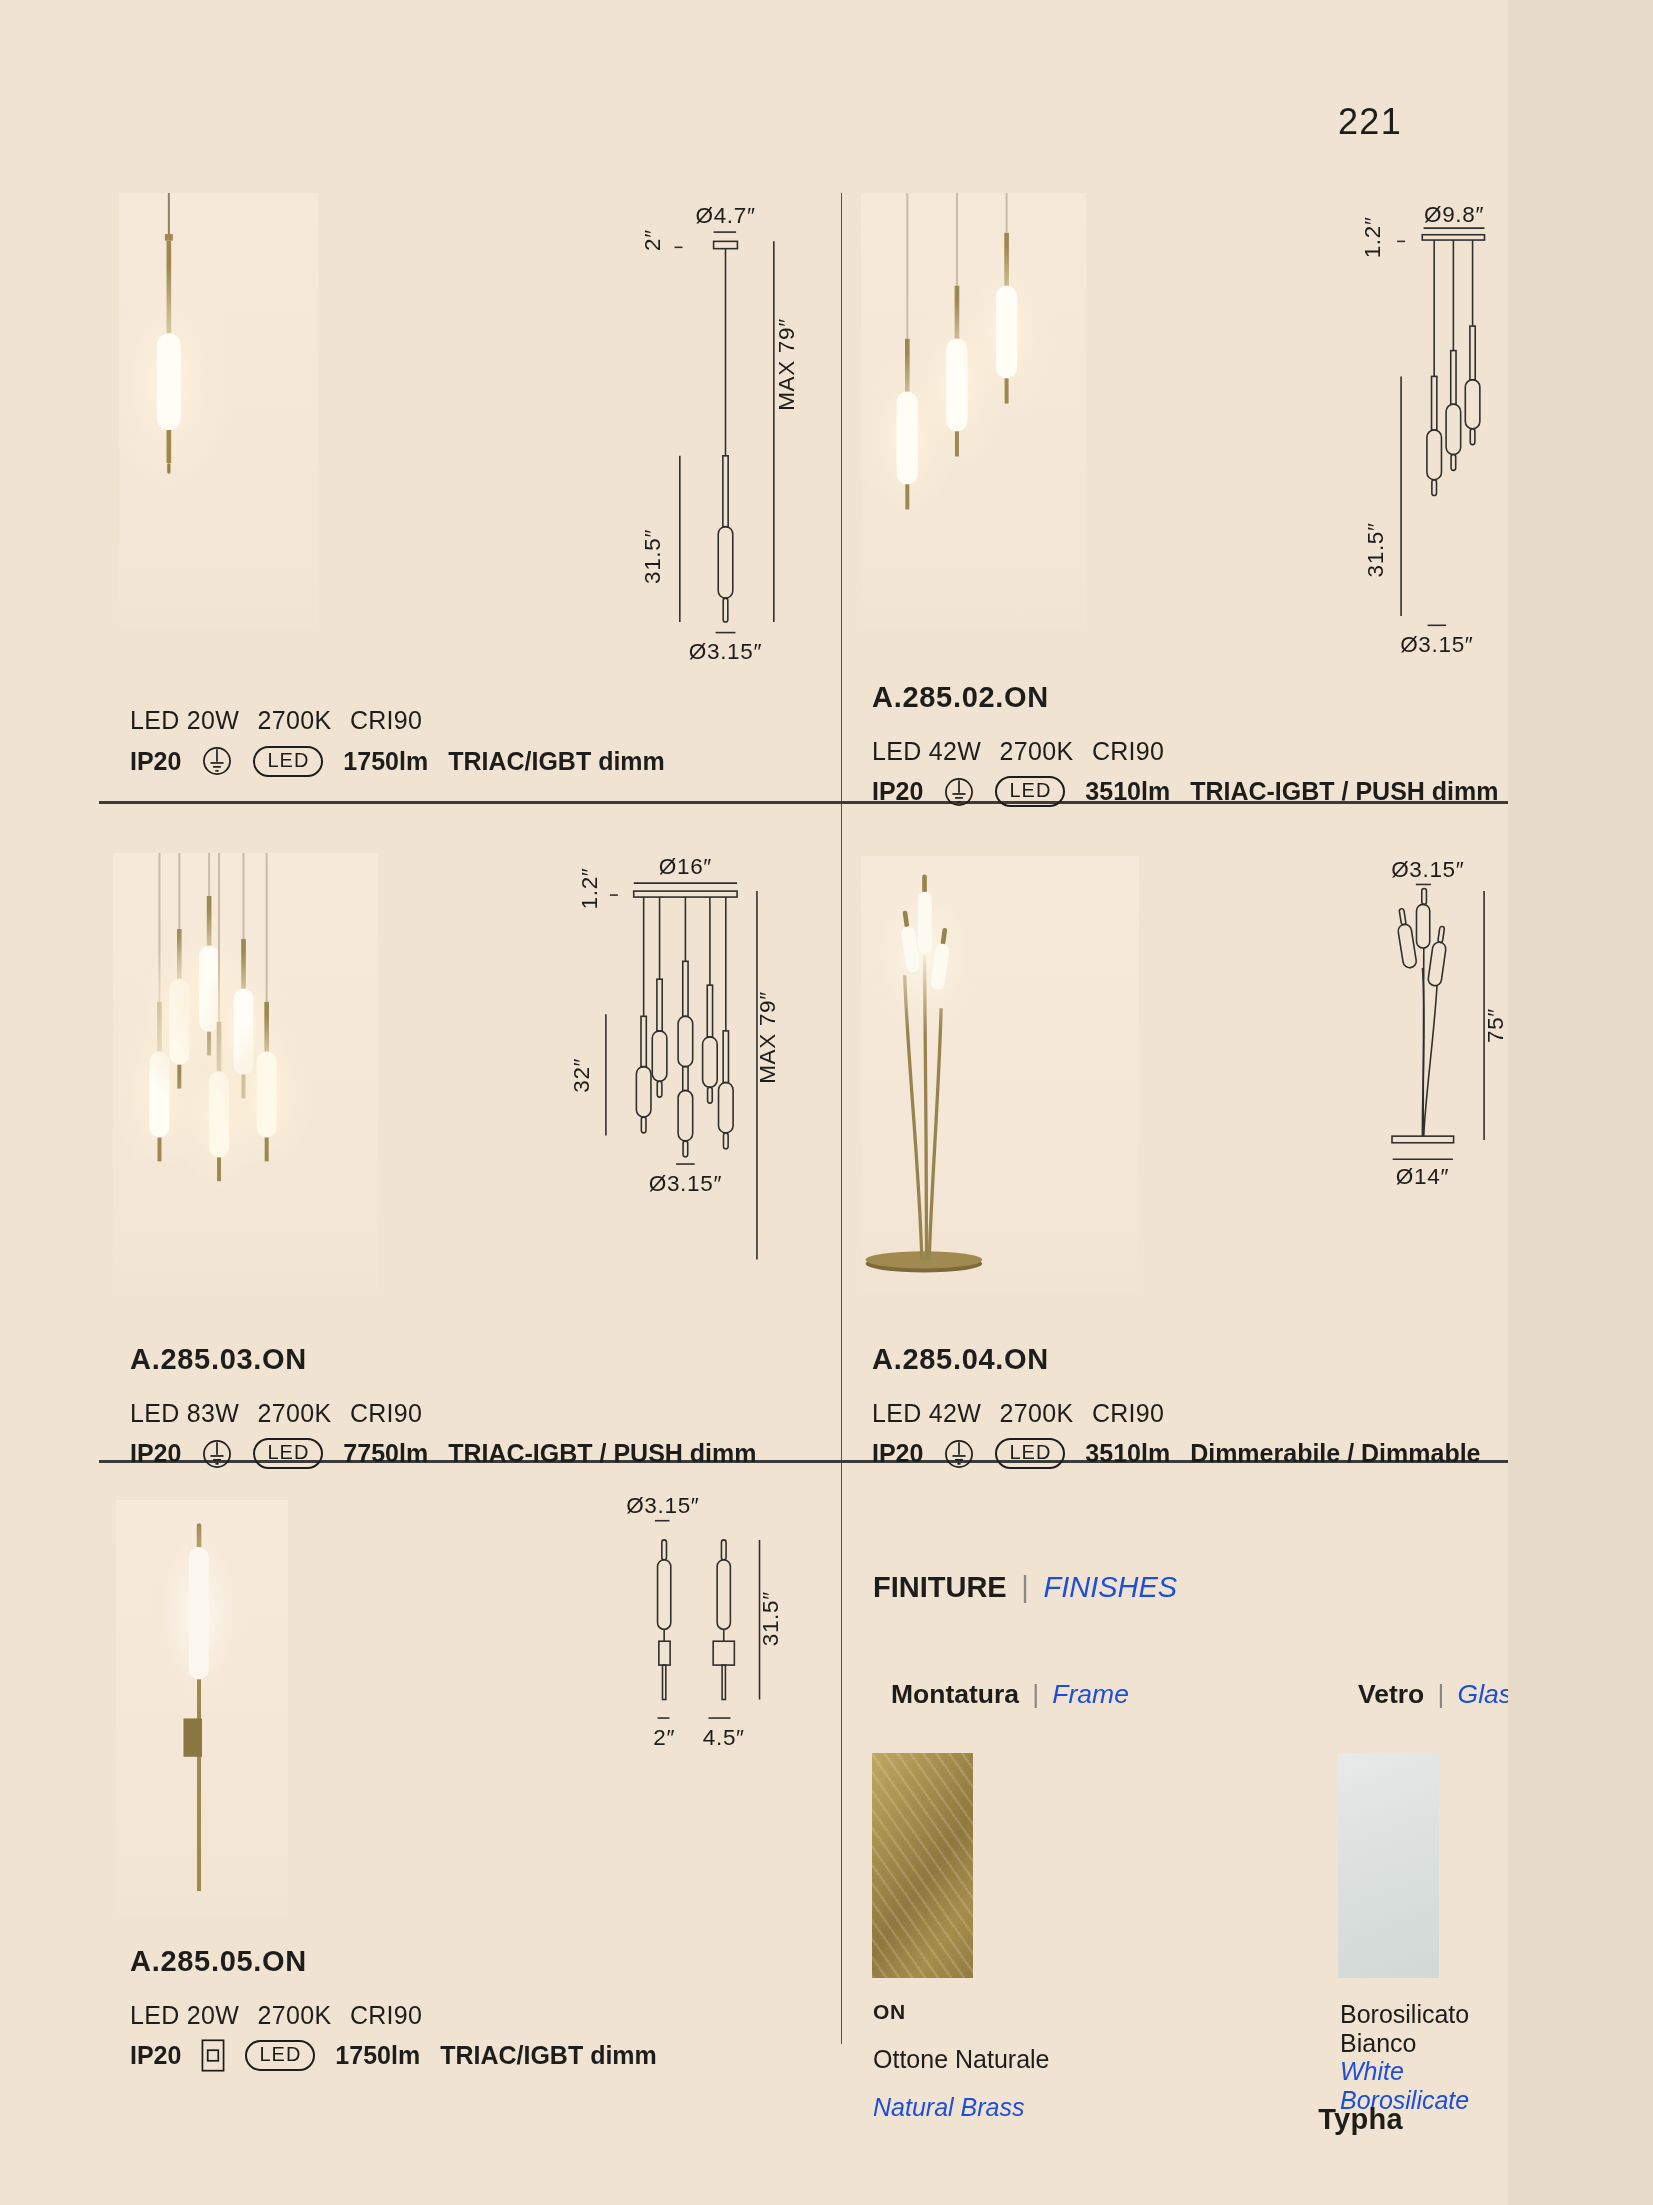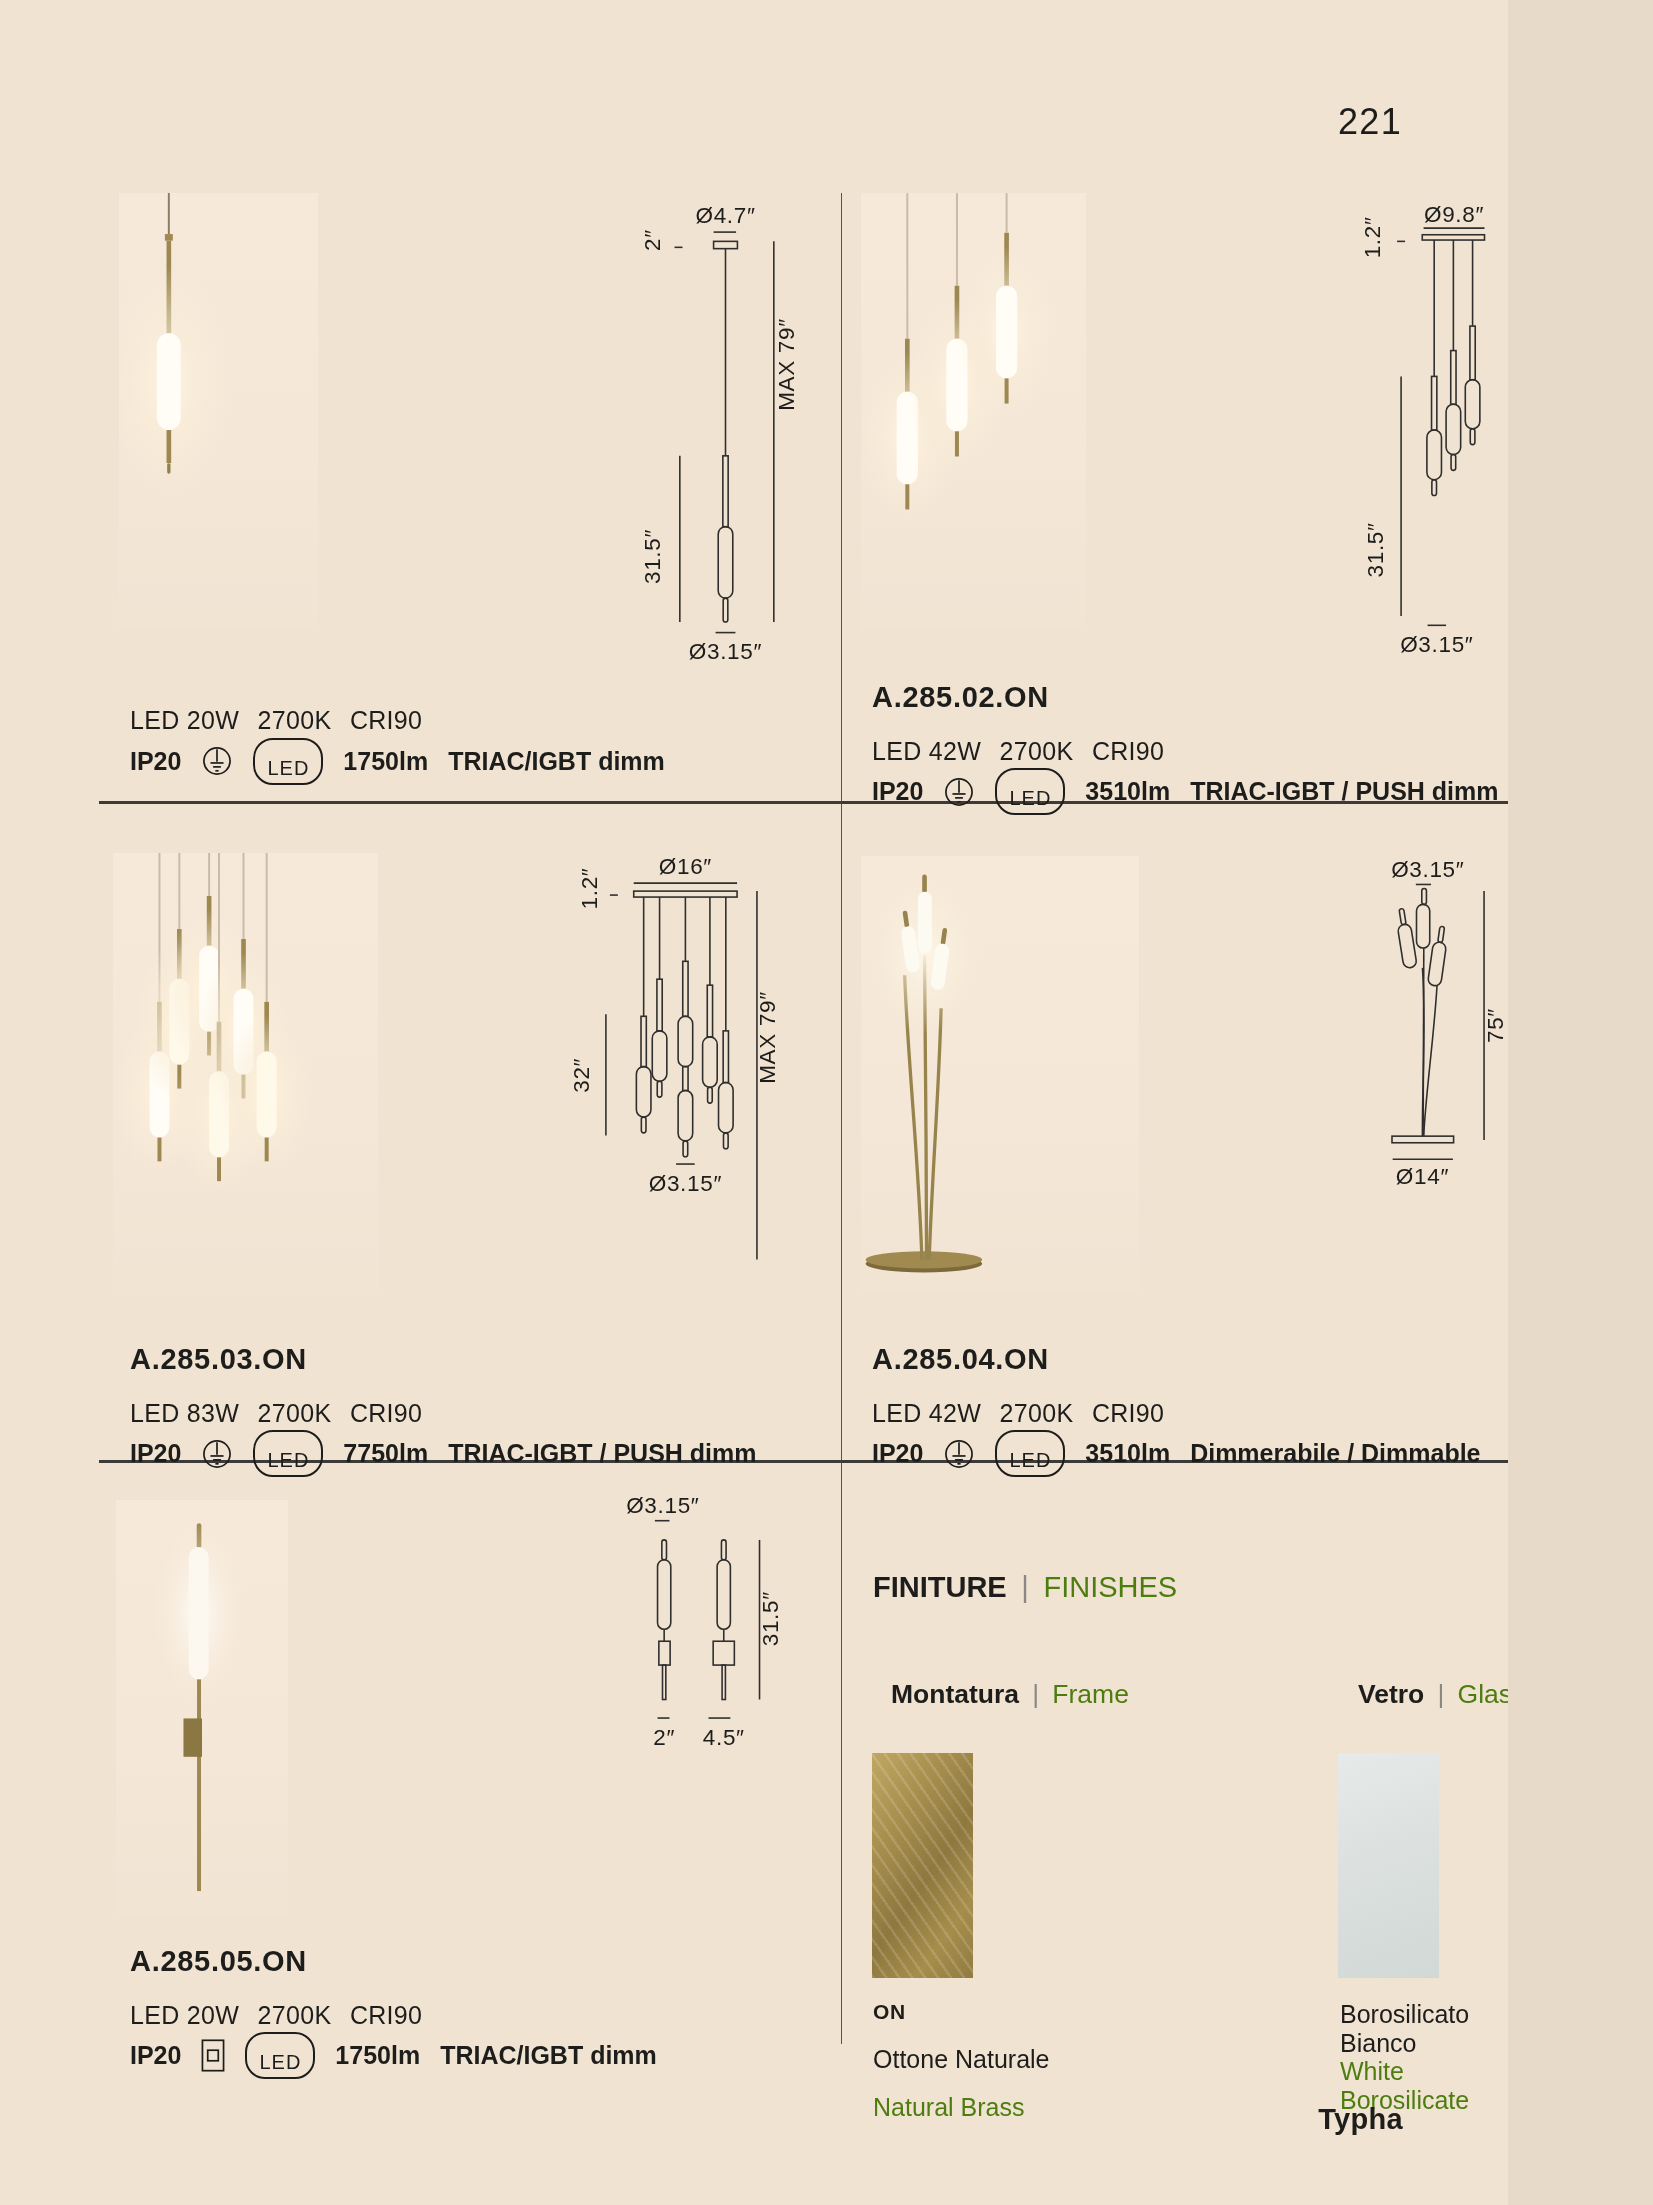--- a/index.html
+++ b/index.html
@@ -7,31 +7,31 @@
         font-family:"Liberation Sans","DejaVu Sans",sans-serif;color:#1d1d1b;overflow:hidden;}
   .pagenum{position:absolute;font-size:36px;letter-spacing:1.3px;color:#1c1c1a;}
   .hdiv{position:absolute;height:2.6px;background:#3c3b39;}
   .vdiv{position:absolute;width:1.3px;background:#55534f;}
   .photo{position:absolute;background:linear-gradient(180deg,#f6e9d9 0%,#f5e7d7 60%,#f2e4d3 100%);}
   .photo svg{display:block;}
   .pinfo{position:absolute;}
   .pcode{font-size:29px;font-weight:700;letter-spacing:0.7px;line-height:30.5px;}
   .pspec{margin-top:24px;font-size:25px;line-height:29px;display:flex;gap:18.5px;letter-spacing:0.3px;}
   .picons{margin-top:9.3px;height:34px;display:flex;align-items:center;gap:20px;font-size:25px;font-weight:700;}
-  .led-pill{border:2px solid #1d1d1b;border-radius:20px;padding:17px 12px 4px;font-size:20px;
+  .led-pill{border:2px solid #1d1d1b;border-radius:20px;padding:1px 12px 4px;font-size:20px;
             font-weight:400;letter-spacing:1px;line-height:1.1;}
   svg.tech{position:absolute;display:block;}
   svg.tech line,svg.tech rect,svg.tech path{stroke:#2f2f2e;stroke-width:2.4;fill:none;}
   svg.tech text{fill:#1d1d1b;stroke:none;font-size:34px;letter-spacing:1px;}
   .fin-head{position:absolute;font-size:29px;display:flex;gap:14.6px;}
   .fin-head .it{font-weight:700;}
   .fin-label{position:absolute;font-size:26.5px;display:flex;gap:13.2px;margin-left:18px;}
   .fin-label .it{font-weight:600;}
   .sep{color:#8a8884;font-weight:300;}
-  .gray{color:#4d7c0f;}
+  .gray{color:#1d4ed8;font-style:italic;}
   .swatch{position:absolute;width:101px;height:225px;}
   .swatch.brass{background:linear-gradient(125deg,#bfa763 0%,#a78f4e 28%,#8e783e 55%,#a58d4b 78%,#917b40 100%);}
   .swatch.brass::after{content:"";position:absolute;inset:0;
       background:repeating-linear-gradient(55deg,rgba(255,255,255,.14) 0 2.6px,rgba(0,0,0,0) 2.6px 10.6px);}
   .swatch.glass{background:linear-gradient(160deg,#e6eae8 0%,#dce1df 45%,#d2d8d6 100%);}
   .fin-code{position:absolute;font-size:21px;font-weight:700;letter-spacing:0.7px;}
   .fin-name{position:absolute;font-size:25px;}
   .footer{position:absolute;font-size:29px;font-weight:700;letter-spacing:0.3px;}
 </style>
 </head>

